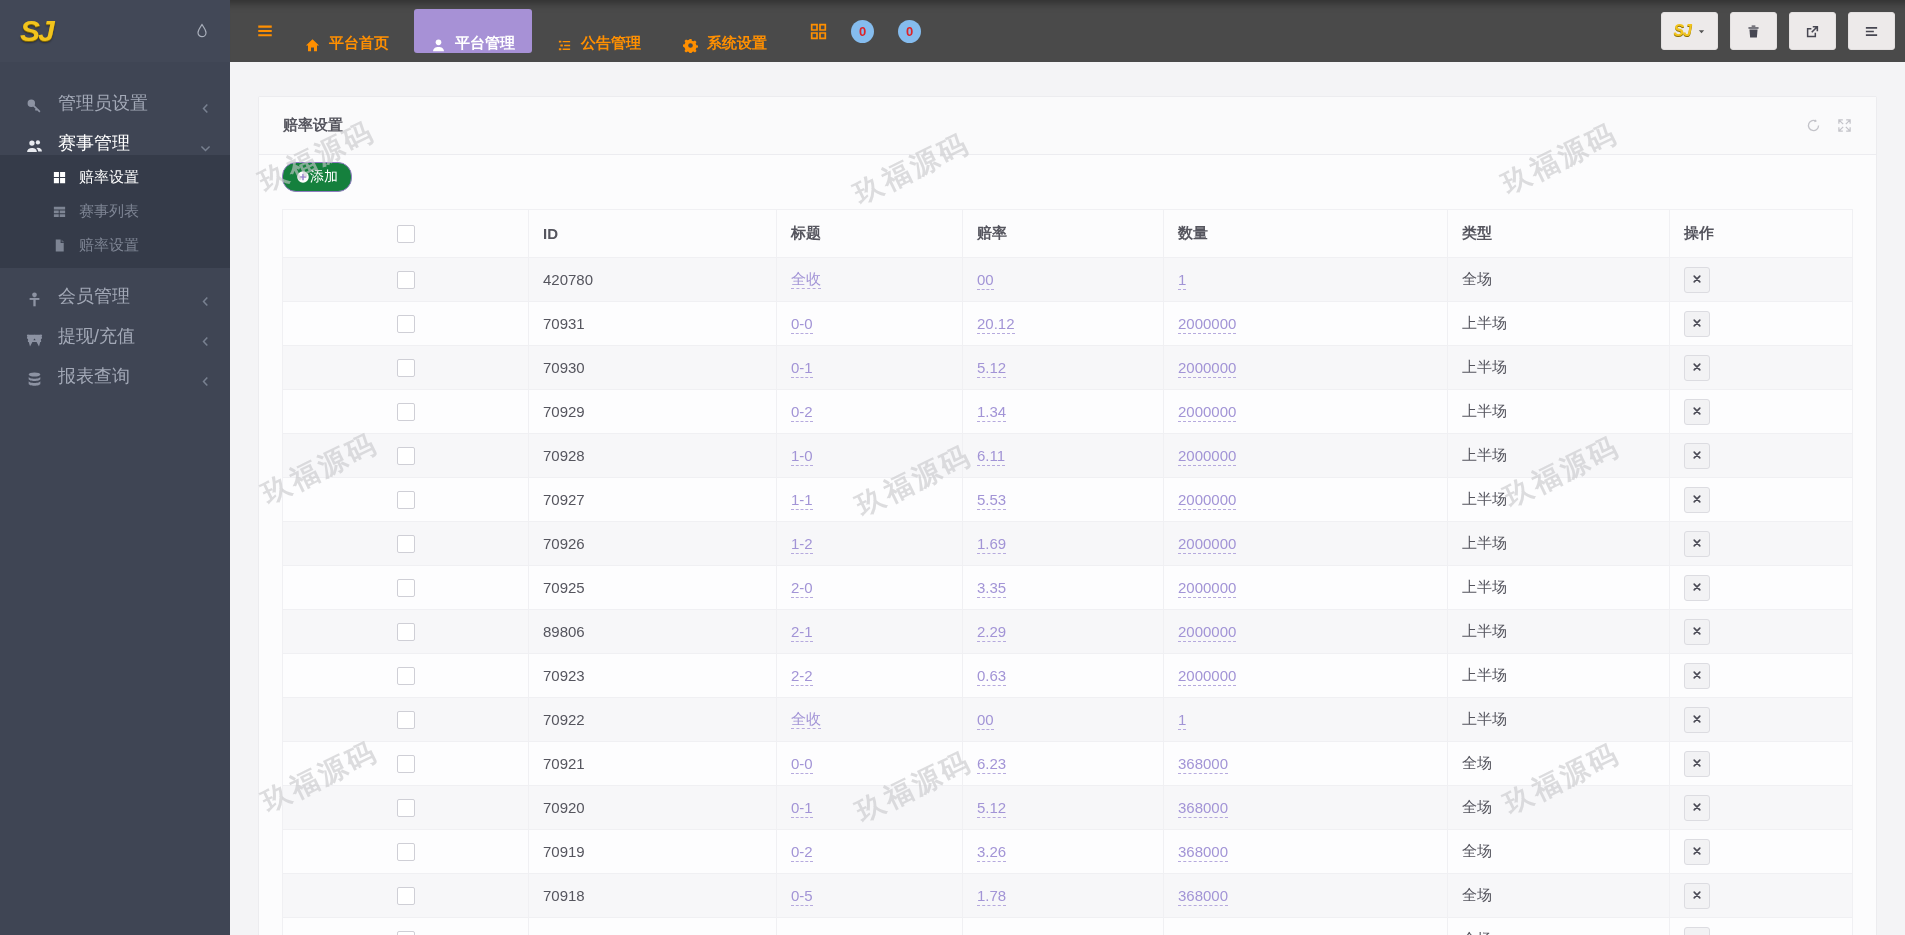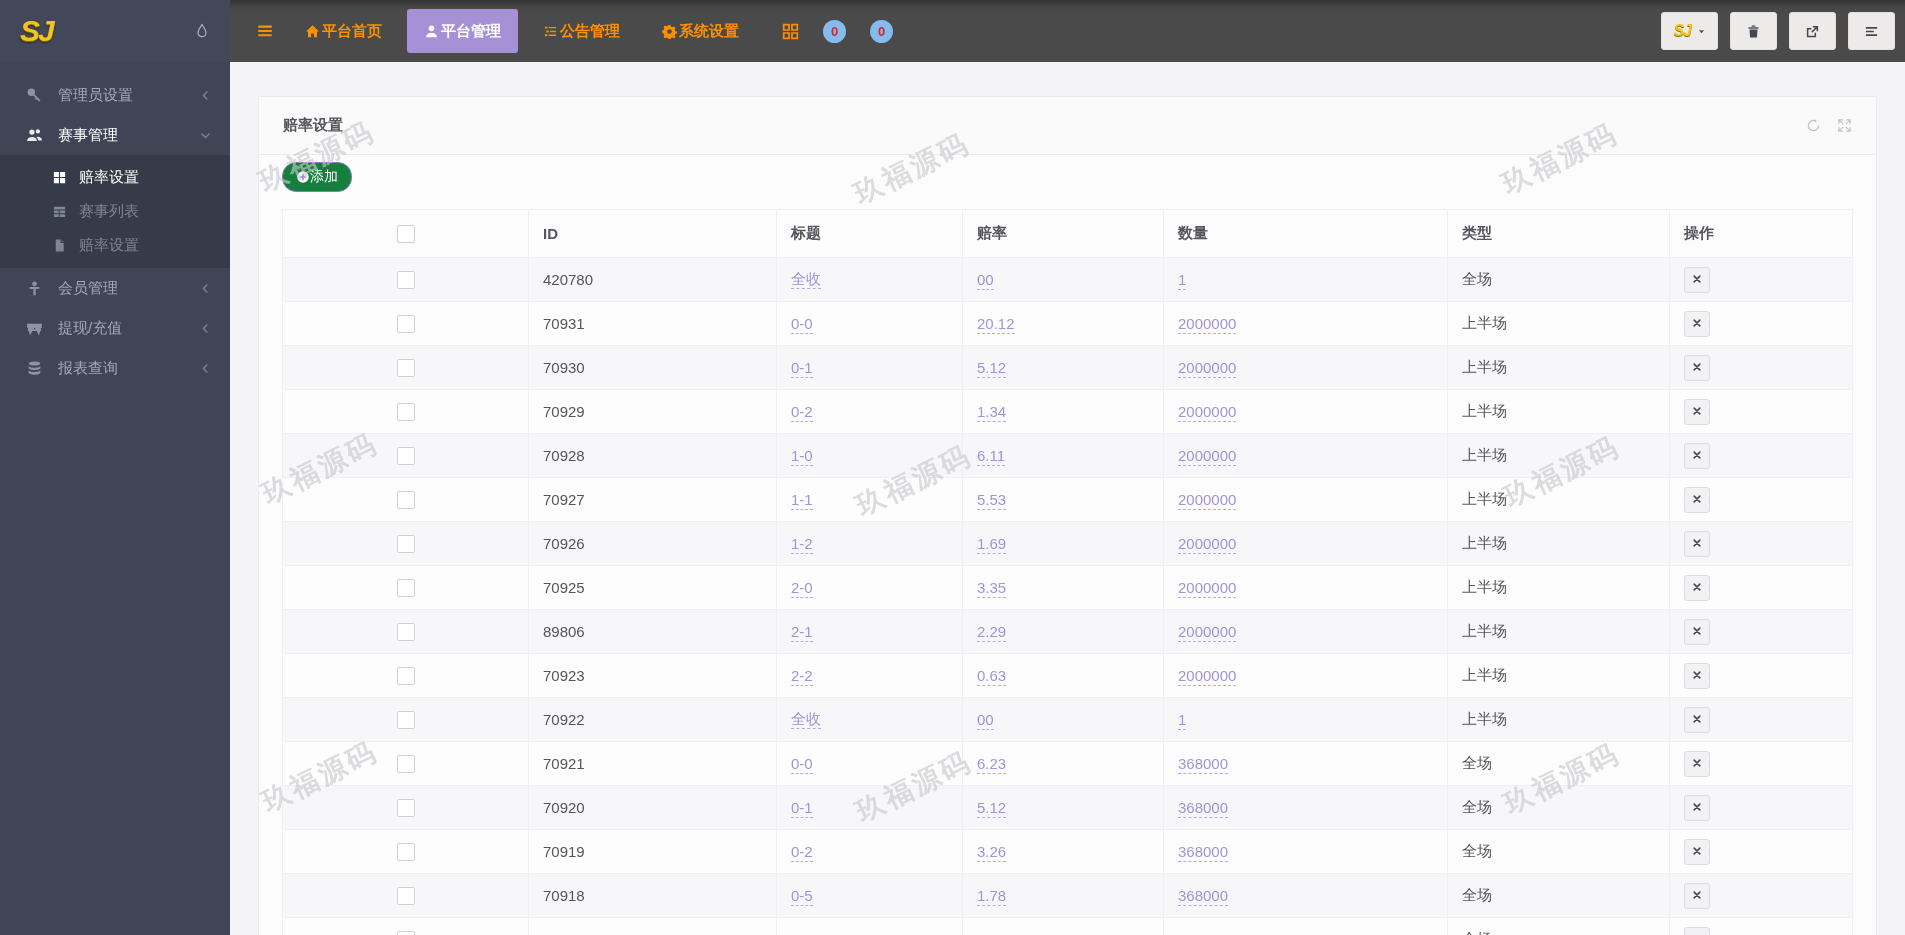--- a/index.html
+++ b/index.html
@@ -8,37 +8,37 @@
 
   
   .topbar { position:absolute; top:0; left:0; right:0; height:62px; display:flex; z-index:5; }
   .brand { width:230px; background:#424857; display:flex; align-items:center; justify-content:space-between; padding:0 20px; flex-shrink:0; }
   .brand-logo { font-size:30px; font-weight:bold; font-style:italic; color:#f2c41d; letter-spacing:-2px; text-shadow:0 1px 0 #8a6d00, 0 2px 2px rgba(0,0,0,.4); }
   .drop { color:#aab0bc; width:16px; height:20px; }
   .drop svg { width:100%; height:100%; }
   .nav { flex:1; background:#4a4a4a; display:flex; align-items:center; position:relative; box-shadow:inset 0 12px 9px -9px rgba(0,0,0,.38); }
   .hamburger { color:#ff8f00; width:18px; height:18px; margin:0 10px 0 26px; cursor:pointer; }
   .hamburger svg { width:100%; height:100%; }
-  .nav-item { display:flex; align-items:center; gap:2px; color:#ff8f00; font-size:15px; font-weight:bold; padding:0 17px; height:44px; margin:0 4px; border-radius:3px; cursor:pointer; }
+  .nav-item { display:flex; align-items:flex-end; gap:9px; color:#ff8f00; font-size:15px; font-weight:bold; padding:0 17px; height:44px; margin:0 4px; border-radius:3px; cursor:pointer; }
   .nav-item .icon { width:15px; height:15px; display:inline-flex; }
   .nav-item .icon svg { width:100%; height:100%; fill:currentColor; }
   .nav-item.active { background:#a791d6; color:#fff; }
   .nav-grid { color:#ff8f00; width:17px; height:17px; margin-left:22px; cursor:pointer; }
   .nav-grid svg { width:100%; height:100%; }
   .badge { width:23px; height:23px; border-radius:50%; background:#85bcee; color:#dc2328; font-size:13px; font-weight:bold; display:flex; align-items:center; justify-content:center; margin-left:24px; cursor:pointer; }
   .nav-right { position:absolute; right:10px; top:12px; display:flex; gap:12px; }
   .tool-btn { height:38px; min-width:47px; background:#edeaea; border:1px solid #e3e0e0; border-radius:3px; display:flex; align-items:center; justify-content:center; gap:6px; color:#474752; padding:0 11px; cursor:pointer; }
   .tool-btn svg { width:15px; height:15px; fill:currentColor; }
   .mini-logo { font-size:16px; font-weight:bold; font-style:italic; color:#f2c41d; text-shadow:0 1px 0 #8a6d00; letter-spacing:-1px; }
   .caret { width:9px; height:9px; display:inline-flex; }
   .caret svg { width:100%; height:100%; fill:#555; }
 
   
   .sidebar { position:absolute; top:62px; left:0; bottom:0; width:230px; background:#3f4554; padding-top:13px; z-index:4; }
-  .side-item { height:40px; display:flex; align-items:center; padding:0 18px 0 26px; color:#a3a9b7; font-size:15px; cursor:pointer; }
+  .side-item { height:40px; display:flex; align-items:flex-end; padding:0 18px 0 26px; color:#a3a9b7; font-size:18px; cursor:pointer; }
   .side-item .icon { width:17px; height:17px; margin-right:15px; color:#8d93a3; display:inline-flex; }
   .side-item .icon svg { width:100%; height:100%; fill:currentColor; }
   .side-item .label { flex:1; }
   .side-item .chev { width:13px; height:13px; color:#788090; display:inline-flex; }
   .side-item .chev svg { width:100%; height:100%; }
   .side-item.expanded { color:#fff; }
   .side-item.expanded .icon { color:#e8eaef; }
   .submenu { background:#353b49; padding:5px 0 6px; }
   .sub-item { height:34px; display:flex; align-items:center; padding-left:52px; color:#7e8594; font-size:15px; cursor:pointer; }
   .sub-item .icon { width:15px; height:15px; margin-right:12px; display:inline-flex; }

